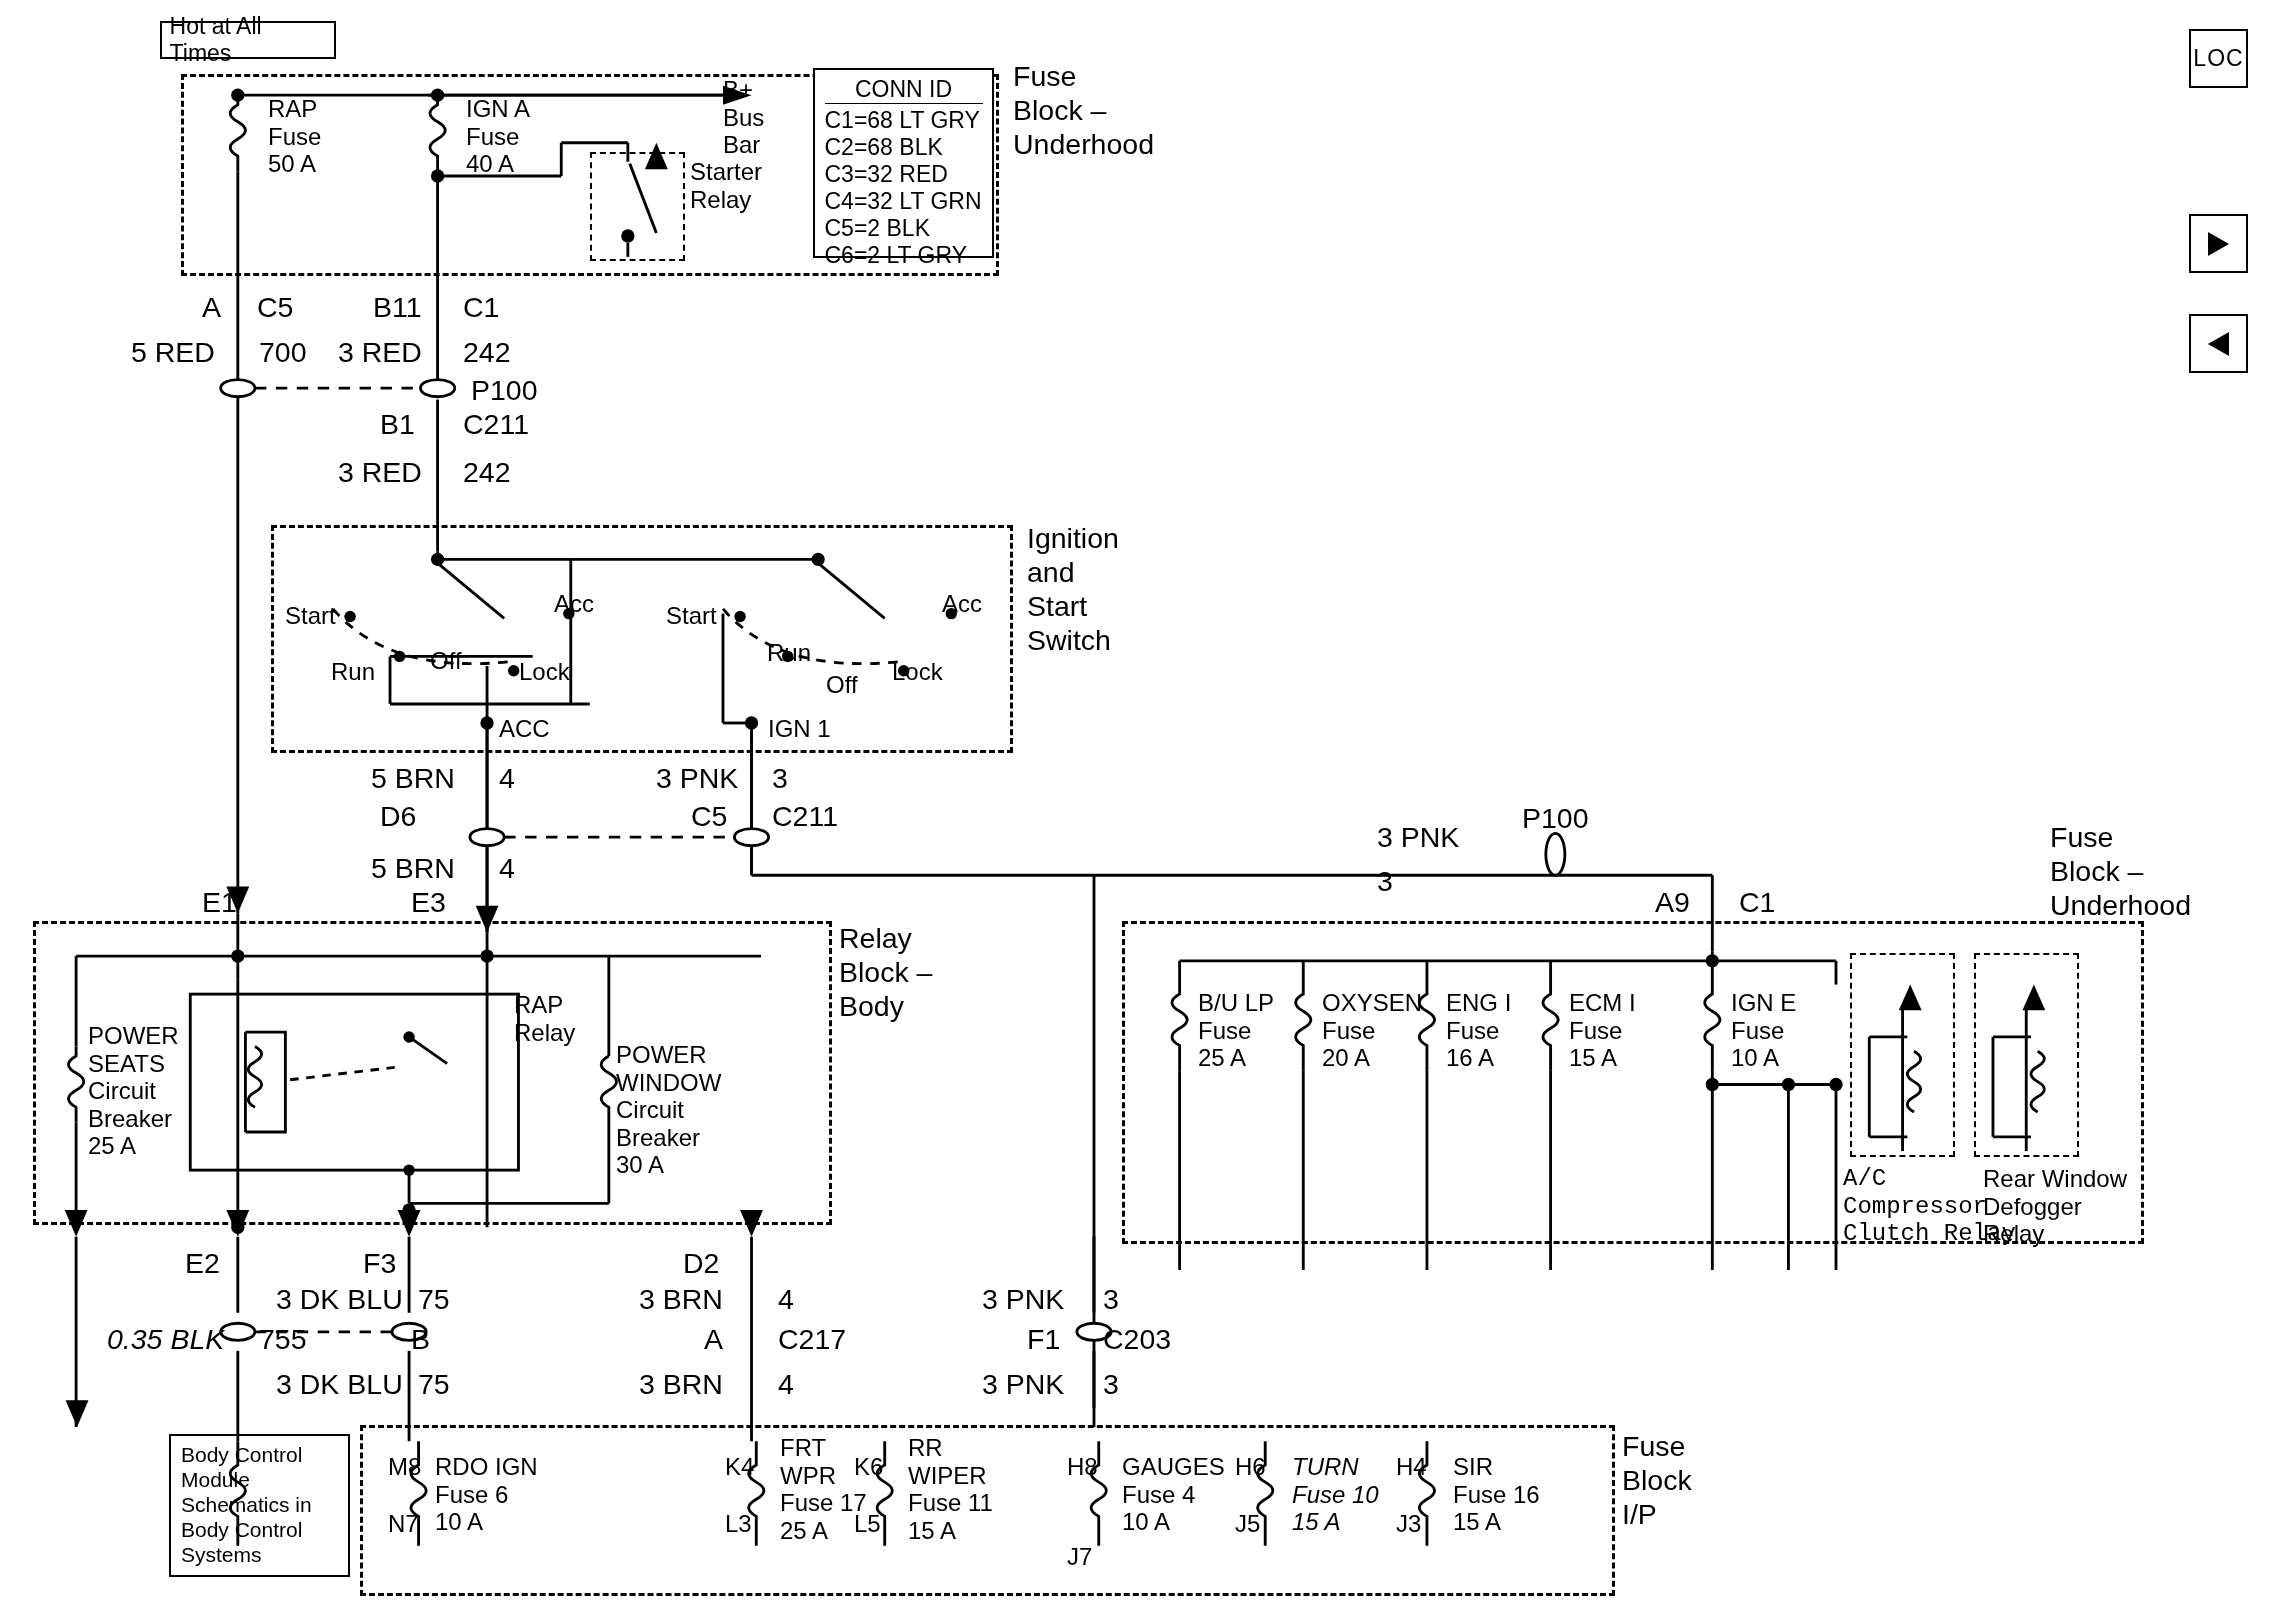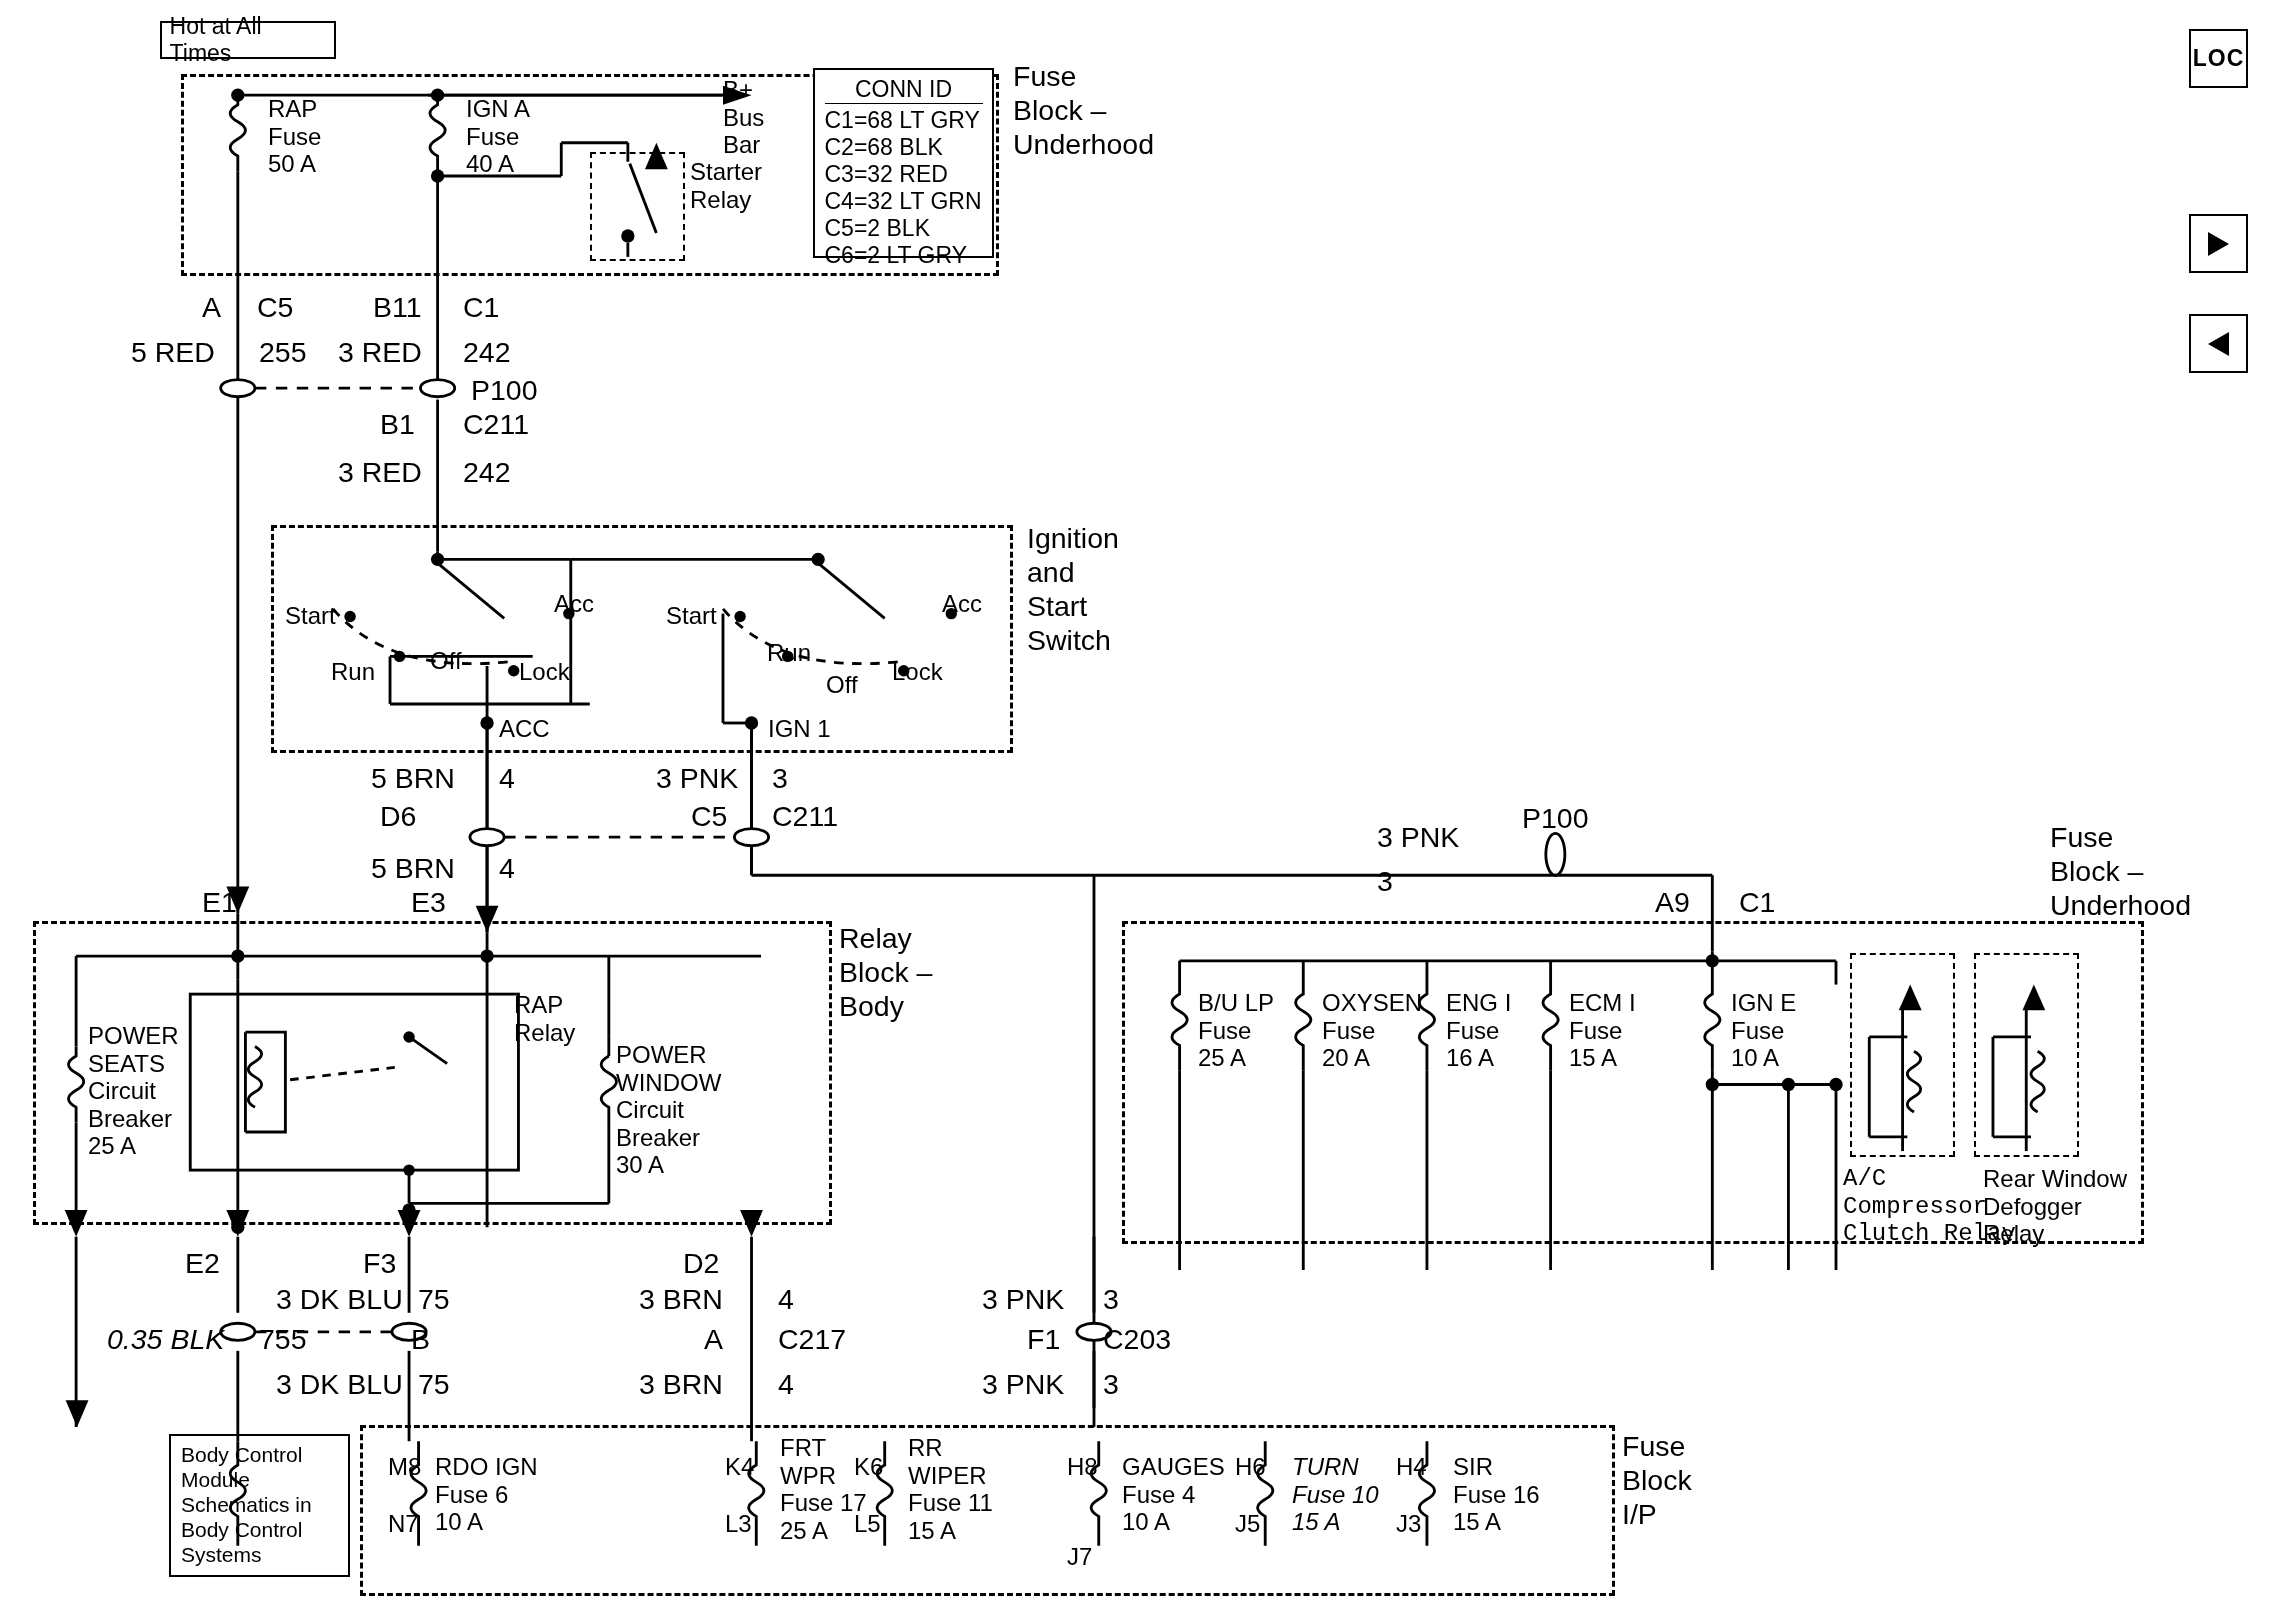--- a/index.html
+++ b/index.html
@@ -18,21 +18,21 @@
   .connid{position:absolute;border:2.9px solid #000;box-sizing:border-box;background:#fff;padding:5.7px 9.5px;}
   .connid div{font-size:23px;line-height:27px;white-space:pre;}
   .arrowR{width:0;height:0;border-left:21px solid #000;border-top:12.4px solid transparent;border-bottom:12.4px solid transparent;position:absolute;}
   .arrowL{width:0;height:0;border-right:21px solid #000;border-top:12.4px solid transparent;border-bottom:12.4px solid transparent;position:absolute;}
 </style>
 </head>
 <body>
 
 <div id="page">
 
-  <div class="nav" style="left:2189px;top:28.5px;width:59px;height:59px;font-weight:bold;">
+  <div class="nav" style="left:2189px;top:28.5px;width:59px;height:59px;">
     <span style="font-size:23px;letter-spacing:1px;">LOC</span>
   </div>
   <div class="nav" style="left:2189px;top:214px;width:59px;height:59px;">
     <span class="arrowR" style="position:relative;"></span>
   </div>
   <div class="nav" style="left:2189px;top:314px;width:59px;height:59px;">
     <span class="arrowL" style="position:relative;"></span>
   </div>
 
   <div class="hdrbox" style="left:160px;top:21px;width:176px;height:38px;">
@@ -289,21 +289,21 @@
 40 A</div>
   <div class="lbl" style="left:723px;top:76px;">B+
 Bus
 Bar</div>
 
   <div class="lbl big" style="left:202px;top:290px;">A</div>
   <div class="lbl big" style="left:257px;top:290px;">C5</div>
   <div class="lbl big" style="left:373px;top:290px;">B11</div>
   <div class="lbl big" style="left:463px;top:290px;">C1</div>
   <div class="lbl big" style="left:131px;top:335px;">5 RED</div>
-  <div class="lbl big" style="left:259px;top:335px;">255</div>
+  <div class="lbl big" style="left:259px;top:335px;">700</div>
   <div class="lbl big" style="left:338px;top:335px;">3 RED</div>
   <div class="lbl big" style="left:463px;top:335px;">242</div>
   <div class="lbl big" style="left:471px;top:373px;">P100</div>
   <div class="lbl big" style="left:380px;top:407px;">B1</div>
   <div class="lbl big" style="left:463px;top:407px;">C211</div>
   <div class="lbl big" style="left:338px;top:455px;">3 RED</div>
   <div class="lbl big" style="left:463px;top:455px;">242</div>
 
   <div class="dash" style="left:271px;top:525px;width:742px;height:228px;"></div>
   <div class="lbl big" style="left:1027px;top:521px;">Ignition

